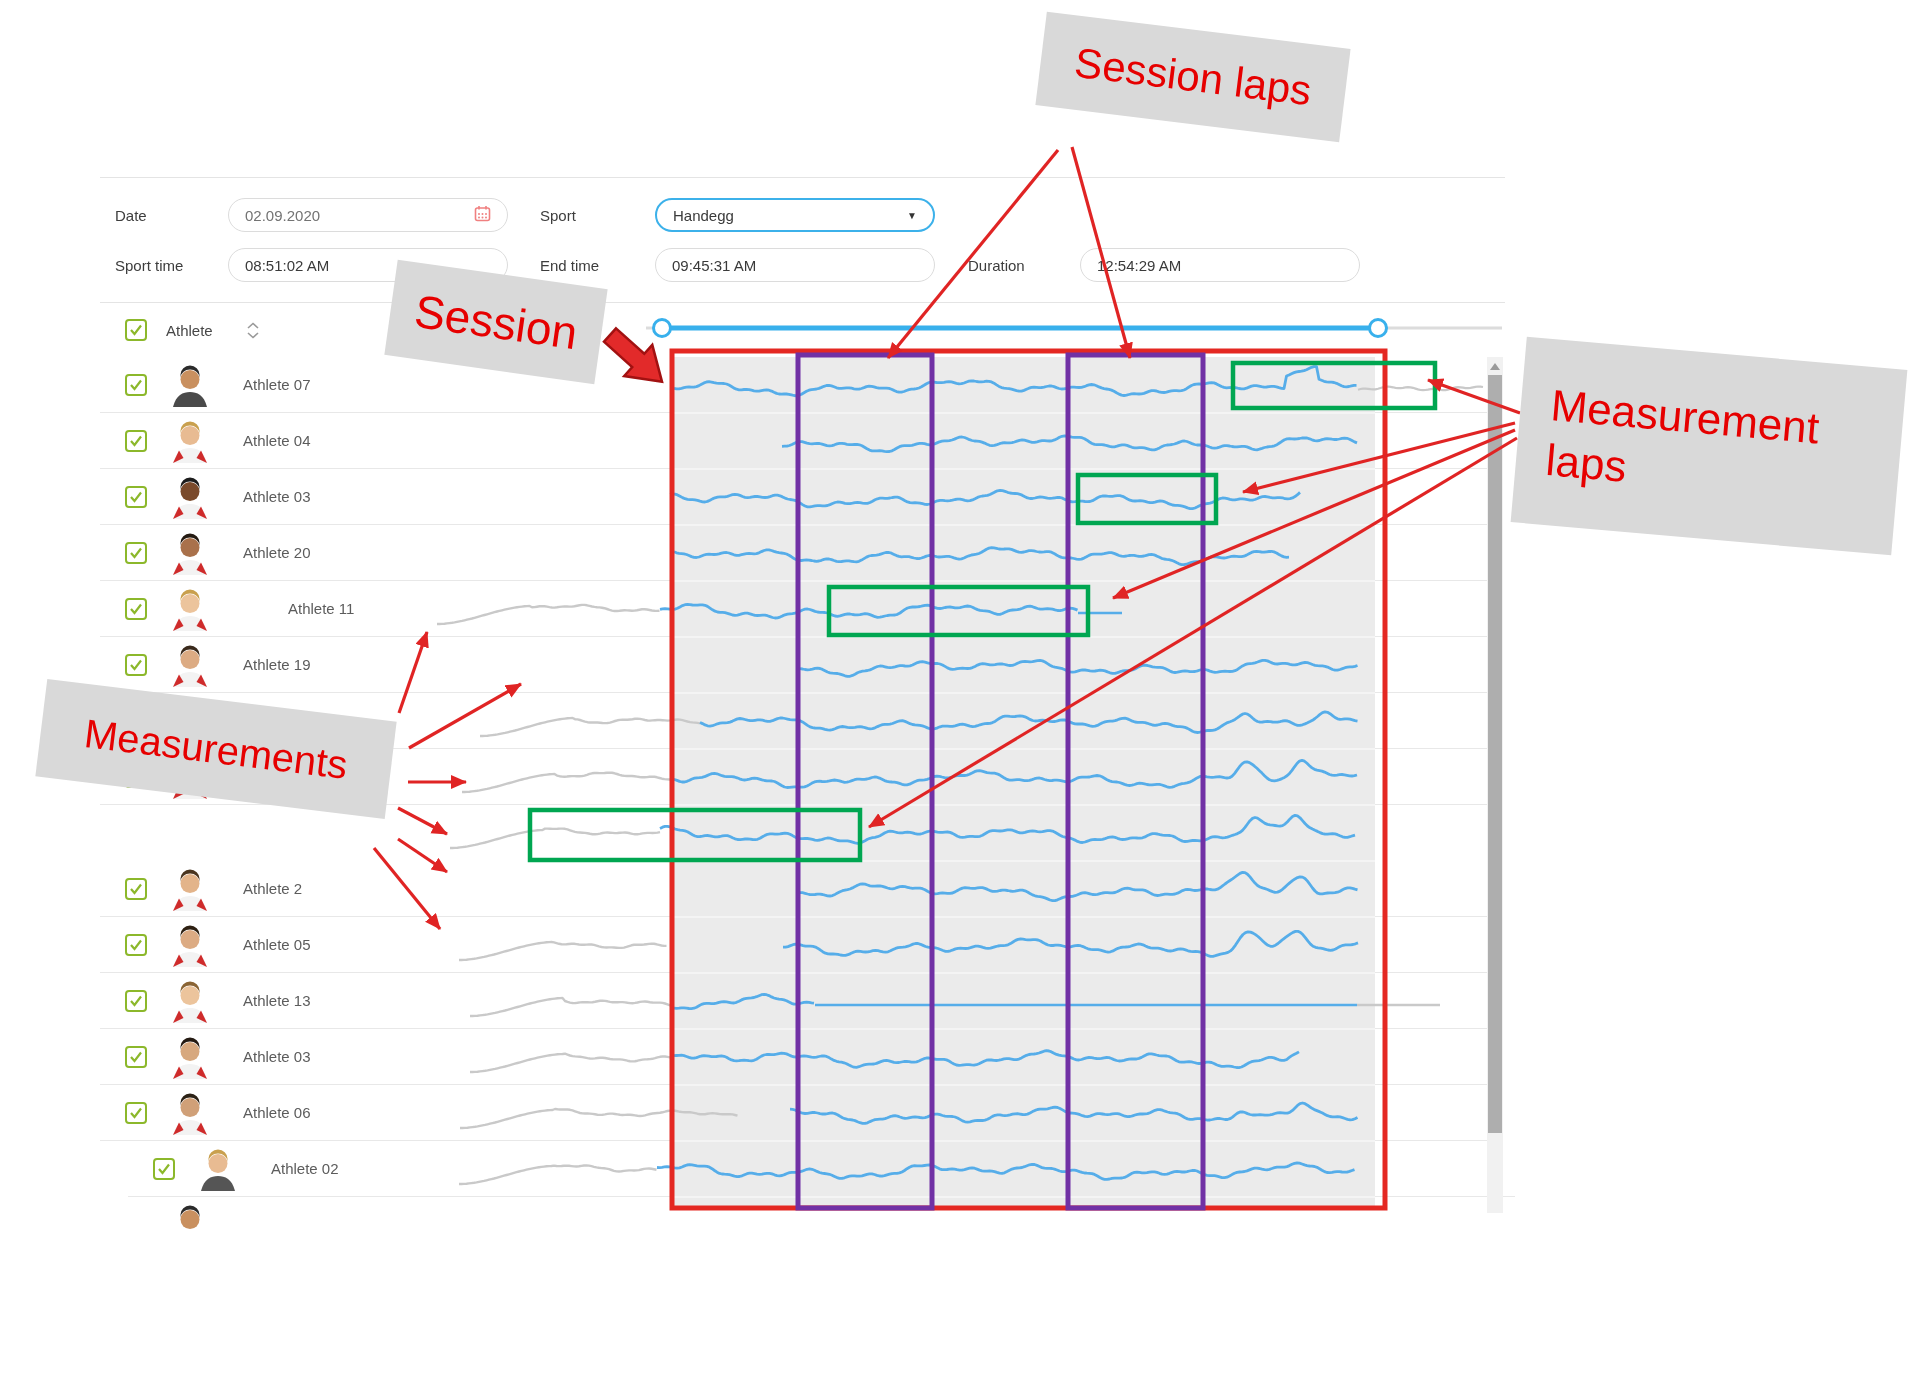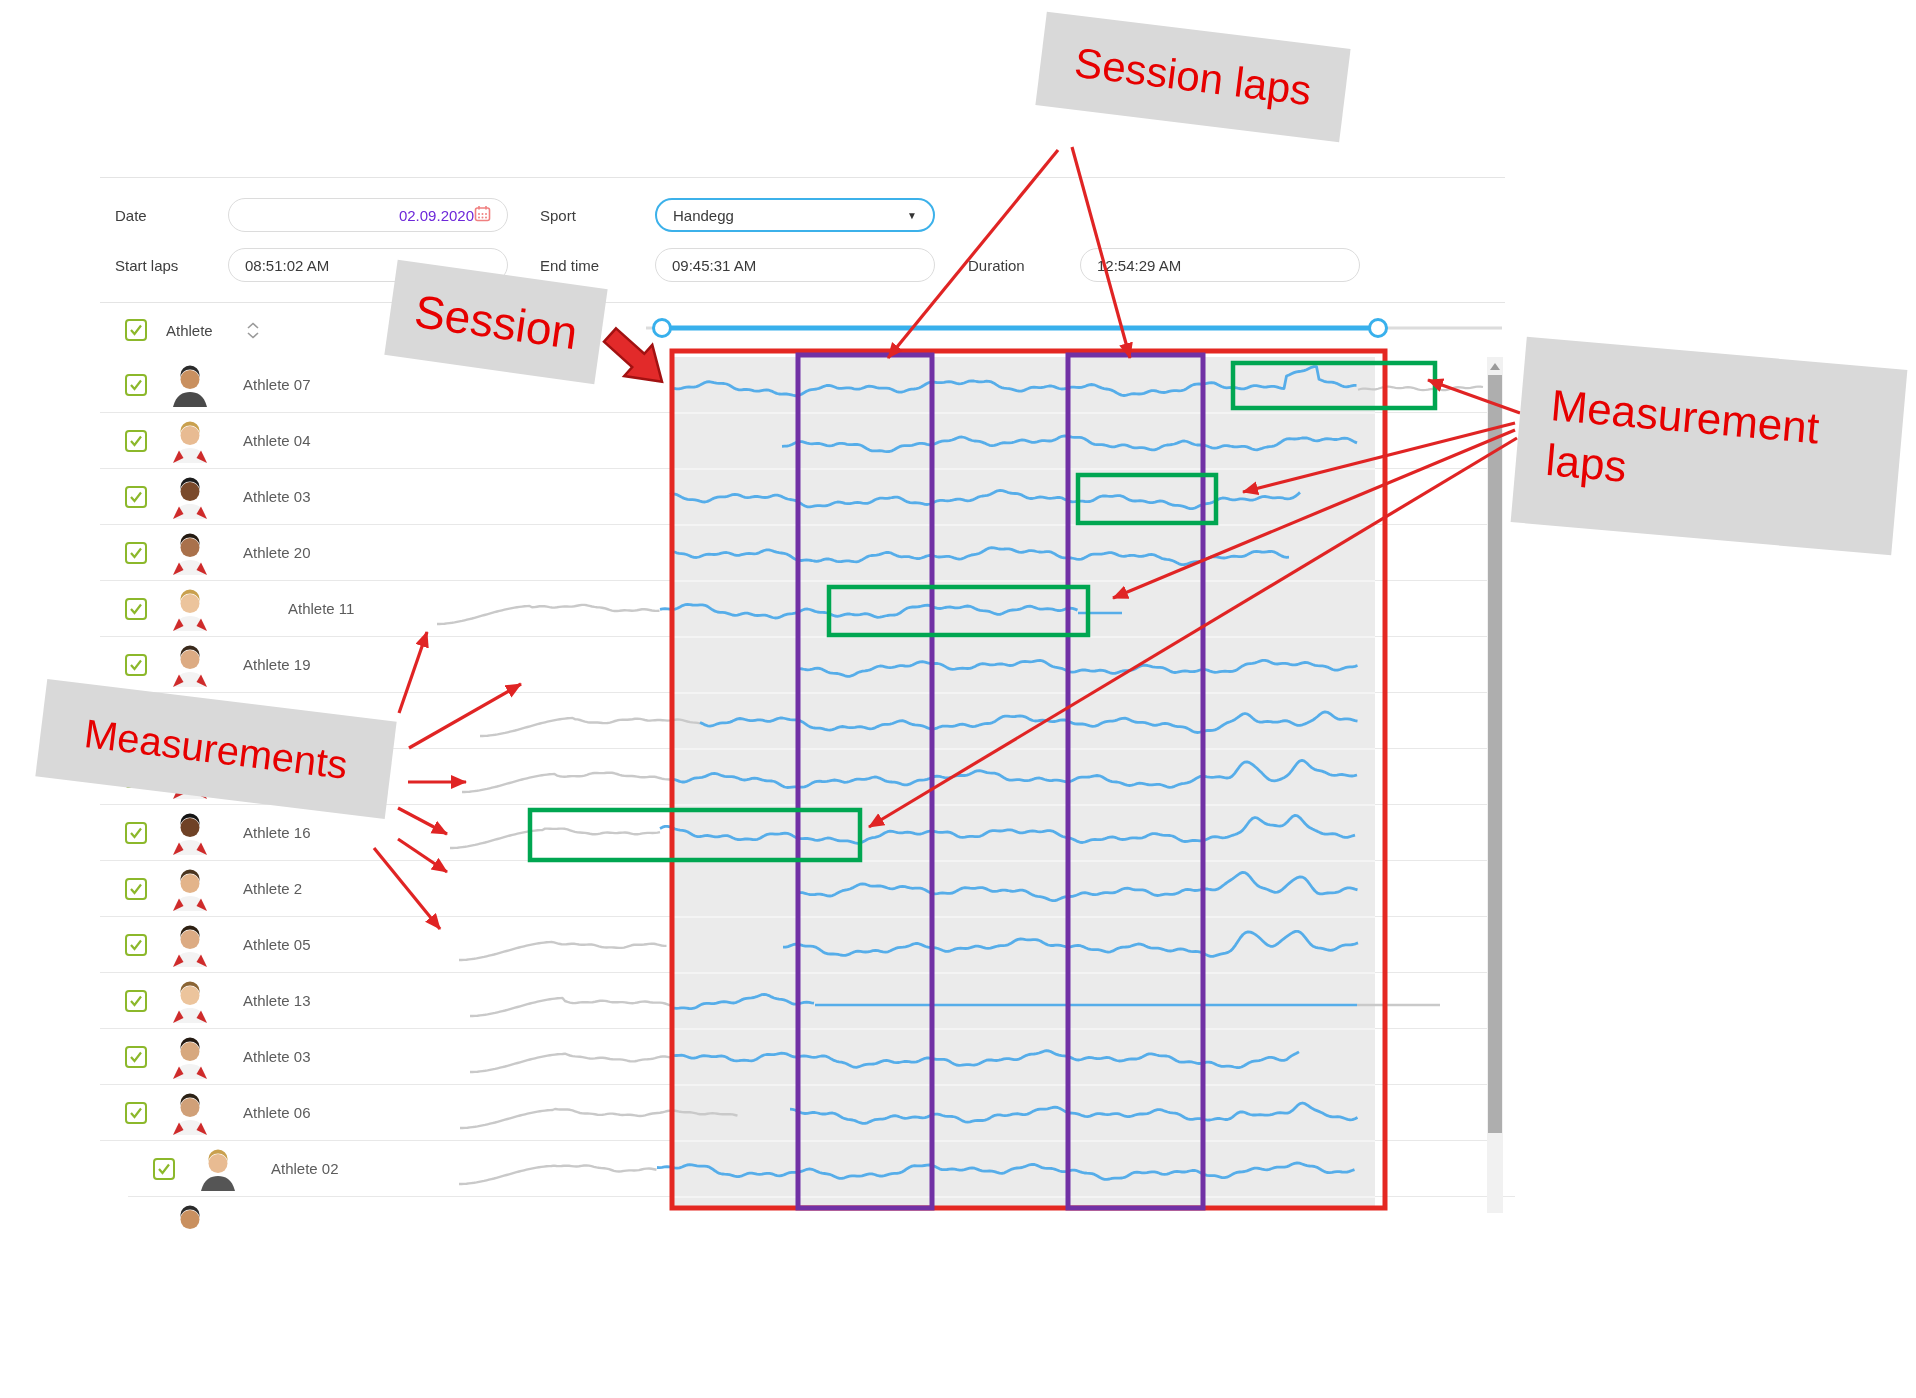--- a/index.html
+++ b/index.html
@@ -2,21 +2,21 @@
 <html><head>
 <meta charset="utf-8">
 <style>
   html,body{margin:0;padding:0;background:#fff;}
   .app{position:relative;width:1916px;height:1398px;background:#ffffff;overflow:hidden;
        font-family:"Liberation Sans",sans-serif;}
   .hr{position:absolute;height:1px;background:#e4e4e4;}
   .flabel{position:absolute;font-size:15px;color:#3d3d3d;}
   .pill{position:absolute;height:34px;border:1px solid #dcdcdc;border-radius:17px;background:#fff;
         display:flex;align-items:center;padding:0 16px;font-size:15px;color:#3a3a3a;box-sizing:border-box;}
-  .pill.placeholder{color:#6d28d9;text-align:right;}
+  .pill.placeholder{color:#737373;}
   .pill.sport{border:2px solid #3cb1ea;}
   .pill .grow{flex:1;}
   .caret{font-size:10px;color:#333;margin-left:8px;}
   .header-area{position:absolute;left:0;top:302px;width:1916px;height:55px;}
   .athlete-h{position:absolute;left:166px;top:20px;font-size:15px;color:#474747;}
   .rows{position:absolute;left:0;top:357px;width:1916px;height:875px;overflow:hidden;z-index:1;}
   .row{position:absolute;left:0;width:1916px;height:56px;}
   .row .divider{position:absolute;left:100px;right:429px;bottom:0;height:1px;background:#e8e8e8;}
   .cb{position:absolute;left:125px;width:22px;height:22px;border:2px solid #8cb82b;border-radius:4px;
       background:#fff;box-sizing:border-box;}
@@ -64,21 +64,21 @@
       </svg>
     </span>
   </div>
 
   <div class="flabel" style="left:540px;top:207px;">Sport</div>
   <div class="pill sport" style="left:655px;top:198px;width:280px;">
     <span class="grow">Handegg</span>
     <span class="caret">▼</span>
   </div>
 
-  <div class="flabel" style="left:115px;top:257px;">Start laps</div>
+  <div class="flabel" style="left:115px;top:257px;">Sport time</div>
   <div class="pill" style="left:228px;top:248px;width:280px;">
     <span>08:51:02 AM</span>
   </div>
 
   <div class="flabel" style="left:540px;top:257px;">End time</div>
   <div class="pill" style="left:655px;top:248px;width:280px;">
     <span>09:45:31 AM</span>
   </div>
 
   <div class="flabel" style="left:968px;top:257px;">Duration</div>
@@ -210,35 +210,20 @@
             <polyline points="4,9 7.5,13 14,4.5" fill="none" stroke="#8cb82b" stroke-width="2.2"></polyline>
           </svg></div>
         <div class="avatar" style="top:6px;"><svg width="44" height="44" viewBox="0 0 44 44">
             <path d="M5,44 C8,32 15,29 22,29 C29,29 36,32 39,44 Z" fill="#f3f3f3"></path>
             <path d="M5,44 L11,31.5 L15.5,39 Z" fill="#cf2b2b"></path>
             <path d="M39,44 L33,31.5 L28.5,39 Z" fill="#cf2b2b"></path>
             <circle cx="22" cy="16.5" r="9.5" fill="#d7a87e"></circle>
             <path d="M12.5,15 a9.5,8.5 0 0 1 19,0 l0,-3.5 a9.5,9 0 0 0 -19,0 Z" fill="#2b2115"></path>
           </svg></div>
         <div class="name" style="top:19px;"></div>
-      </div>
-      <div class="row" style="top: 448px;">
-        <div class="divider"></div>
-        <div class="cb" style="top:17px;">
-      <svg width="18" height="18" viewBox="0 0 18 18">
-            <polyline points="4,9 7.5,13 14,4.5" fill="none" stroke="#8cb82b" stroke-width="2.2"></polyline>
-          </svg></div>
-        <div class="avatar" style="top:6px;"><svg width="44" height="44" viewBox="0 0 44 44">
-            <path d="M5,44 C8,32 15,29 22,29 C29,29 36,32 39,44 Z" fill="#f3f3f3"></path>
-            <path d="M5,44 L11,31.5 L15.5,39 Z" fill="#cf2b2b"></path>
-            <path d="M39,44 L33,31.5 L28.5,39 Z" fill="#cf2b2b"></path>
-            <circle cx="22" cy="16.5" r="9.5" fill="#6f4226"></circle>
-            <path d="M12.5,15 a9.5,8.5 0 0 1 19,0 l0,-3.5 a9.5,9 0 0 0 -19,0 Z" fill="#151515"></path>
-          </svg></div>
-        <div class="name" style="top:19px;">Athlete 16</div>
       </div>
       <div class="row" style="top: 504px;">
         <div class="divider"></div>
         <div class="cb" style="top:17px;">
       <svg width="18" height="18" viewBox="0 0 18 18">
             <polyline points="4,9 7.5,13 14,4.5" fill="none" stroke="#8cb82b" stroke-width="2.2"></polyline>
           </svg></div>
         <div class="avatar" style="top:6px;"><svg width="44" height="44" viewBox="0 0 44 44">
             <path d="M5,44 C8,32 15,29 22,29 C29,29 36,32 39,44 Z" fill="#f3f3f3"></path>
             <path d="M5,44 L11,31.5 L15.5,39 Z" fill="#cf2b2b"></path>

